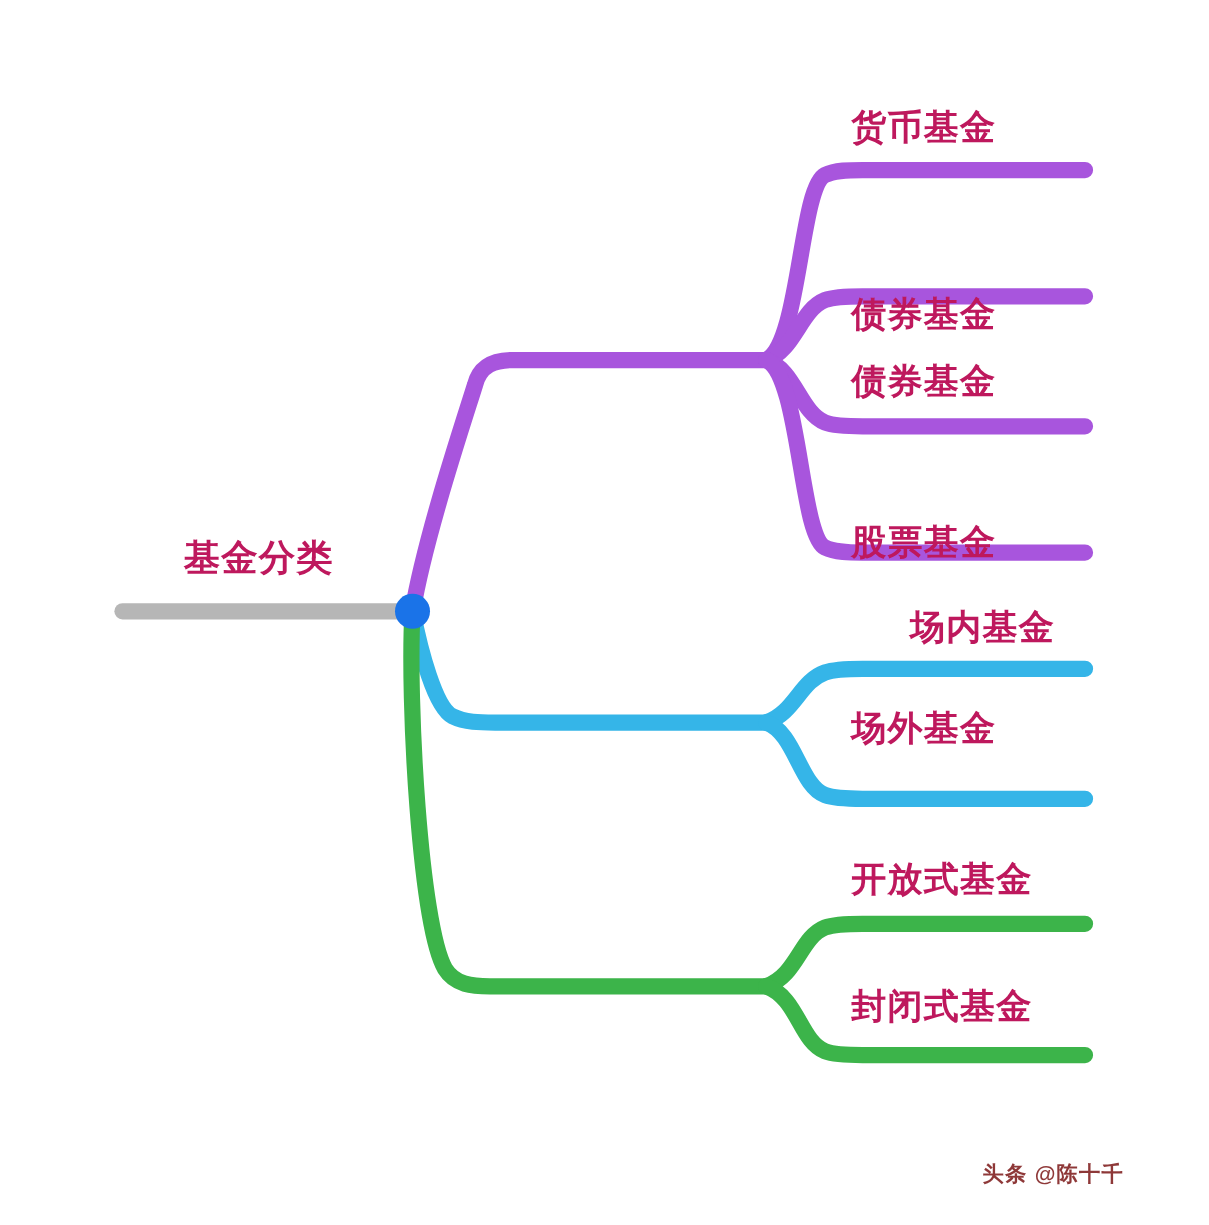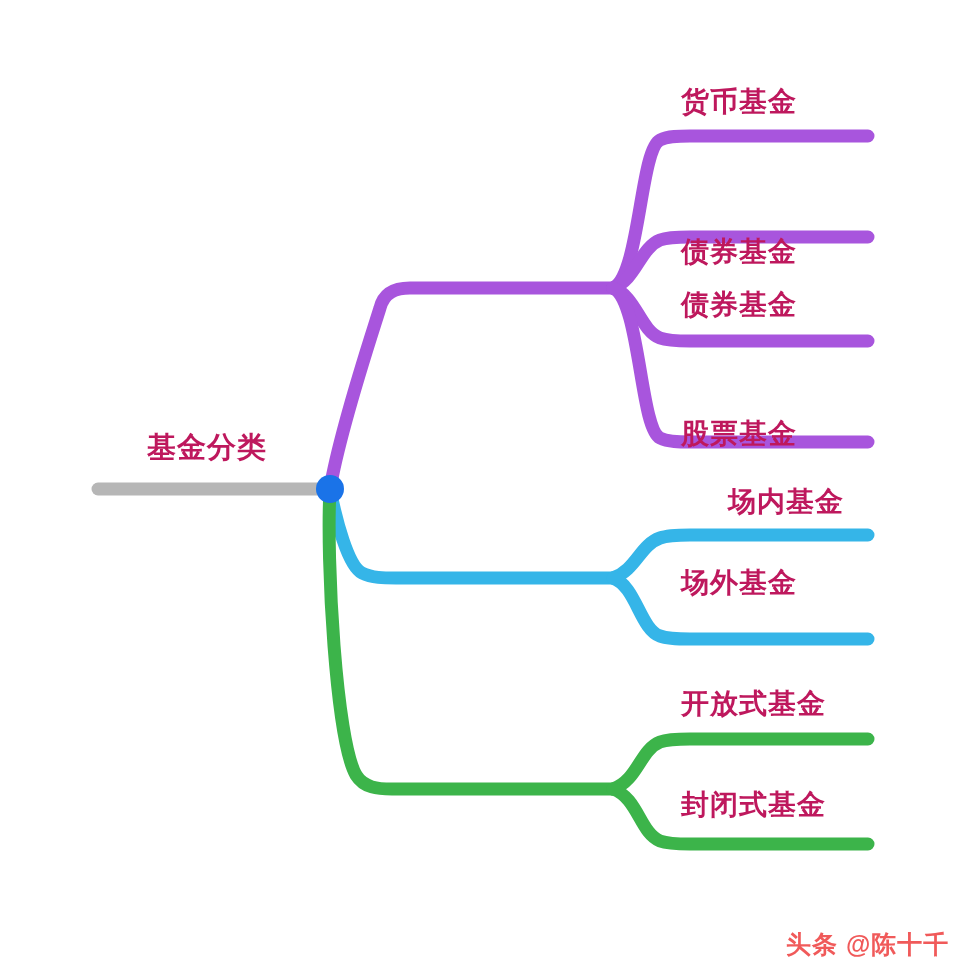--- a/index.html
+++ b/index.html
@@ -37,23 +37,23 @@
     font-size: 29px;
   }
   .branch-label {
     font-size: 27px;
   }
   .leaf-label {
     font-size: 28px;
   }
   .watermark {
     position: absolute;
-    color: #ef4444;
+    color: #7f1d1d;
     font-weight: bold;
-    font-size: 25px;
+    font-size: 17px;
     letter-spacing: 1px;
     white-space: nowrap;
     opacity: 0.88;
   }
 </style>
 </head>
 <body>
 
 <div id="canvas" style="background: rgb(255, 255, 255);">
 

